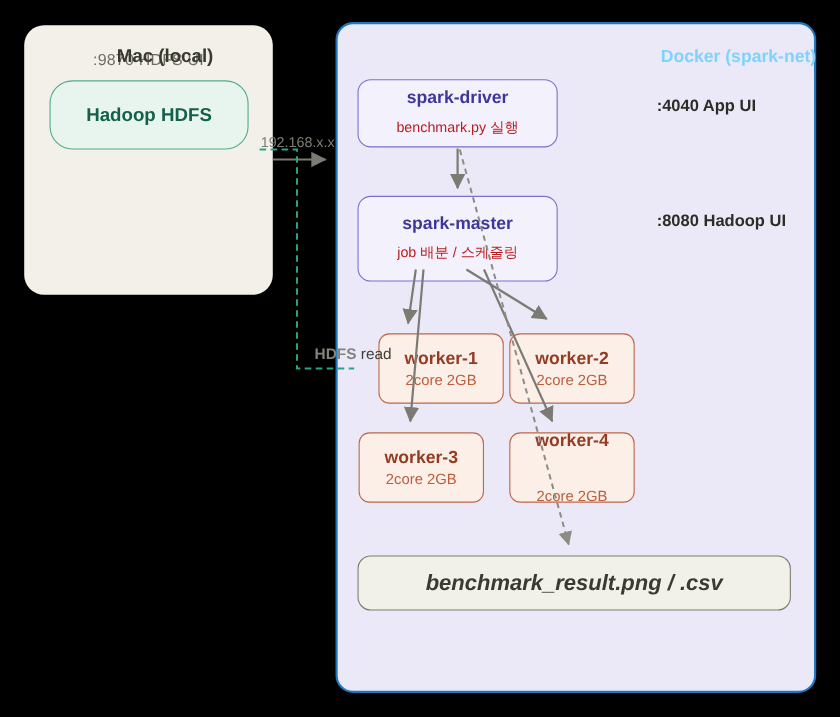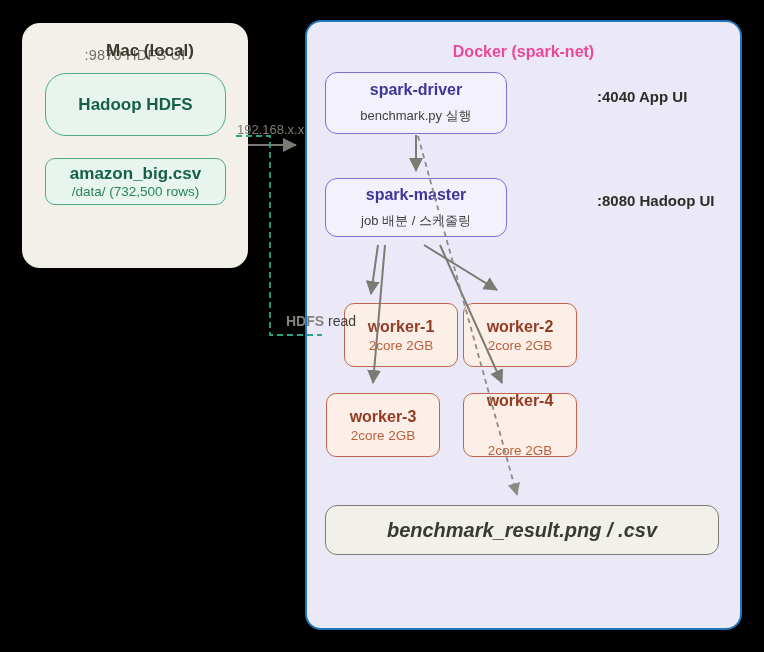--- a/index.html
+++ b/index.html
@@ -23,27 +23,27 @@
   .green-node .t1{font-size:17px;color:#14604B;}
   .green-node .t2{font-size:13.5px;color:#27835F;margin-top:2px;}
 
   .hdfs-node{left:45px;top:73px;width:181px;height:63px;border-radius:21px;}
   .csv-node{left:45px;top:158px;width:181px;height:47px;}
   .csv-node .t2{margin-top:0;}
 
   .script-node{left:45px;top:224px;width:181px;height:28px;background:#F5F4ED;border:1px solid #A9A699;border-radius:13px;}
   .script-node .t1{font-size:15.5px;color:#3C3C36;}
 
-  .docker-title{left:305px;top:43px;width:437px;text-align:center;font-size:16px;font-weight:bold;color:#ec4899;}
+  .docker-title{left:305px;top:43px;width:437px;text-align:right;font-size:16px;font-weight:bold;color:#7dd3fc;}
 
   .purple-node{background:#F3F1FC;border:1.5px solid #7C70CE;border-radius:12px;}
   .purple-node .t1{font-size:16px;color:#3F3699;}
-  .purple-node .t2{font-size:13px;color:#404040;margin-top:8px;}
+  .purple-node .t2{font-size:13px;color:#b91c1c;margin-top:8px;}
   .driver-node{left:325px;top:72px;width:182px;height:62px;}
-  .master-node{left:325px;top:178px;width:182px;height:59px;}
+  .master-node{left:325px;top:178px;width:182px;height:78px;}
 
   .port-label{position:absolute;font-size:15px;font-weight:bold;color:#2D2D28;}
   .port-4040{left:597px;top:88px;}
   .port-8080{left:597px;top:192px;}
 
   .worker-node{width:114px;height:64px;background:#FBEFE7;border:1.5px solid #BE674A;border-radius:10px;}
   .worker-node .t1{font-size:16px;color:#933B23;}
   .worker-node .t2{font-size:13.5px;color:#BC5D3C;margin-top:2px;}
   .w1{left:344px;top:303px;} .w2{left:463px;top:303px;}
   .w3{left:326px;top:393px;} .w4{left:463px;top:393px;gap:31px;}
@@ -63,24 +63,20 @@
 <div class="page">
 
   <div class="panel mac-panel"></div>
   <div class="abs mac-subtitle">:9870 HDFS UI</div>
   <div class="abs mac-title">Mac (local)</div>
 
   <div class="node ctr green-node hdfs-node">
     <div class="t1">Hadoop HDFS</div>
   </div>
 
-  <div class="node ctr green-node csv-node">
-    <div class="t1">amazon_big.csv</div>
-    <div class="t2">/data/ (732,500 rows)</div>
-  </div>
 
 
   <div class="panel docker-panel"></div>
   <div class="abs docker-title">Docker (spark-net)</div>
 
   <div class="node ctr purple-node driver-node">
     <div class="t1">spark-driver</div>
     <div class="t2">benchmark.py 실행</div>
   </div>
   <div class="port-label port-4040">:4040 App UI</div>

